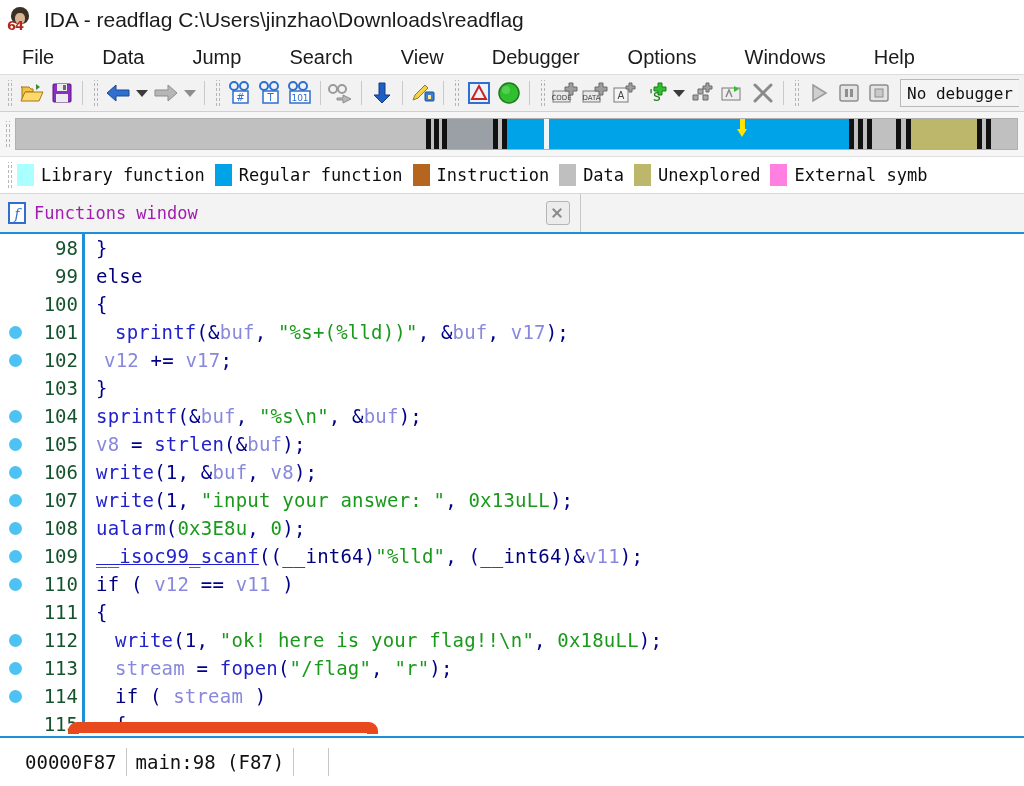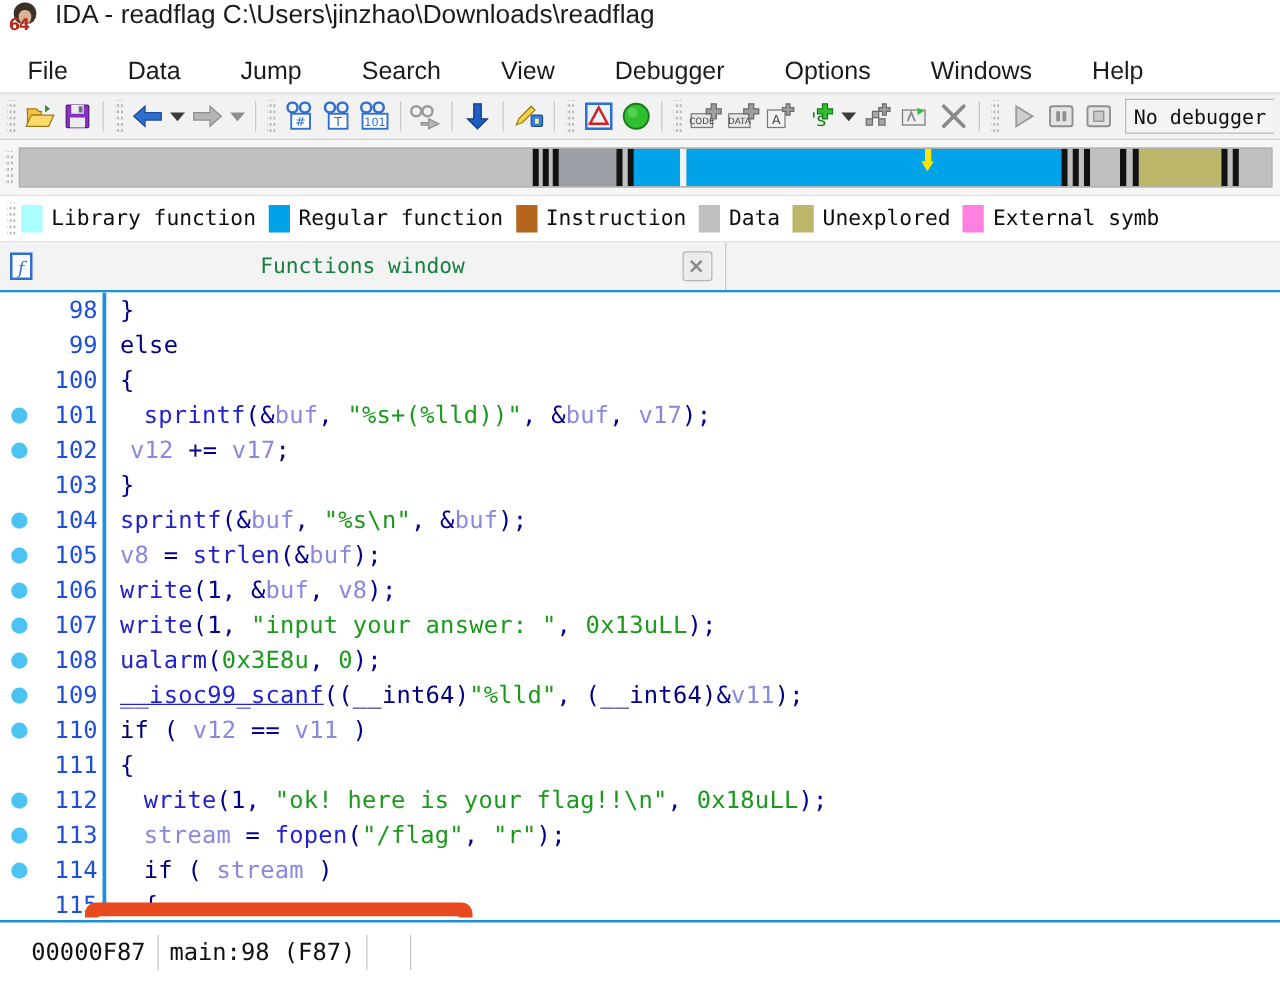--- a/index.html
+++ b/index.html
@@ -13,20 +13,21 @@
     position: relative;
     width: 1024px; height: 786px;
     background: #ffffff;
     overflow: hidden;
   }
 
   
   .titlebar {
     height: 40px;
     display: flex;
+    align-items: center;
     padding-left: 6px;
     background: #ffffff;
   }
   .app-icon {
     width: 30px; height: 30px;
     position: relative;
     margin-right: 8px;
     flex: none;
   }
   .app-icon .head {
@@ -203,24 +204,23 @@
     display: flex; align-items: center;
     background: #f3f3f3;
     border-right: 1px solid #c8c8c8;
     position: relative;
   }
   .tabpane.left { width: 580px; }
   .tabpane.right { flex: 1; }
   .tab-icon { width: 34px; display: flex; align-items: center; justify-content: center; flex: none; }
   .tab-title {
     flex: 1;
-    text-align: center;
     font-family: "DejaVu Sans Mono", monospace;
     font-size: 17px;
-    color: #15803d;
+    color: #a21caf;
     white-space: nowrap;
   }
   .tab-close {
     width: 22px; height: 22px;
     margin-right: 10px;
     border: 1px solid #b5b5b5;
     border-radius: 3px;
     background: #ececec;
     position: relative;
     flex: none;
@@ -256,21 +256,21 @@
     width: 13px; height: 13px;
     border-radius: 50%;
     background: #4cc3f2;
   }
   .ln-col {
     width: 48px; flex: none;
     text-align: right;
     padding-right: 4px;
     font-family: "DejaVu Sans Mono", monospace;
     font-size: 19px;
-    color: #1d4ed8;
+    color: #14532d;
   }
   .gutter-line {
     position: absolute;
     left: 82px; top: 0; bottom: 0;
     width: 3px;
     background: #1e90d8;
   }
   .code-txt {
     padding-left: 14px;
     font-family: "DejaVu Sans Mono", monospace;

